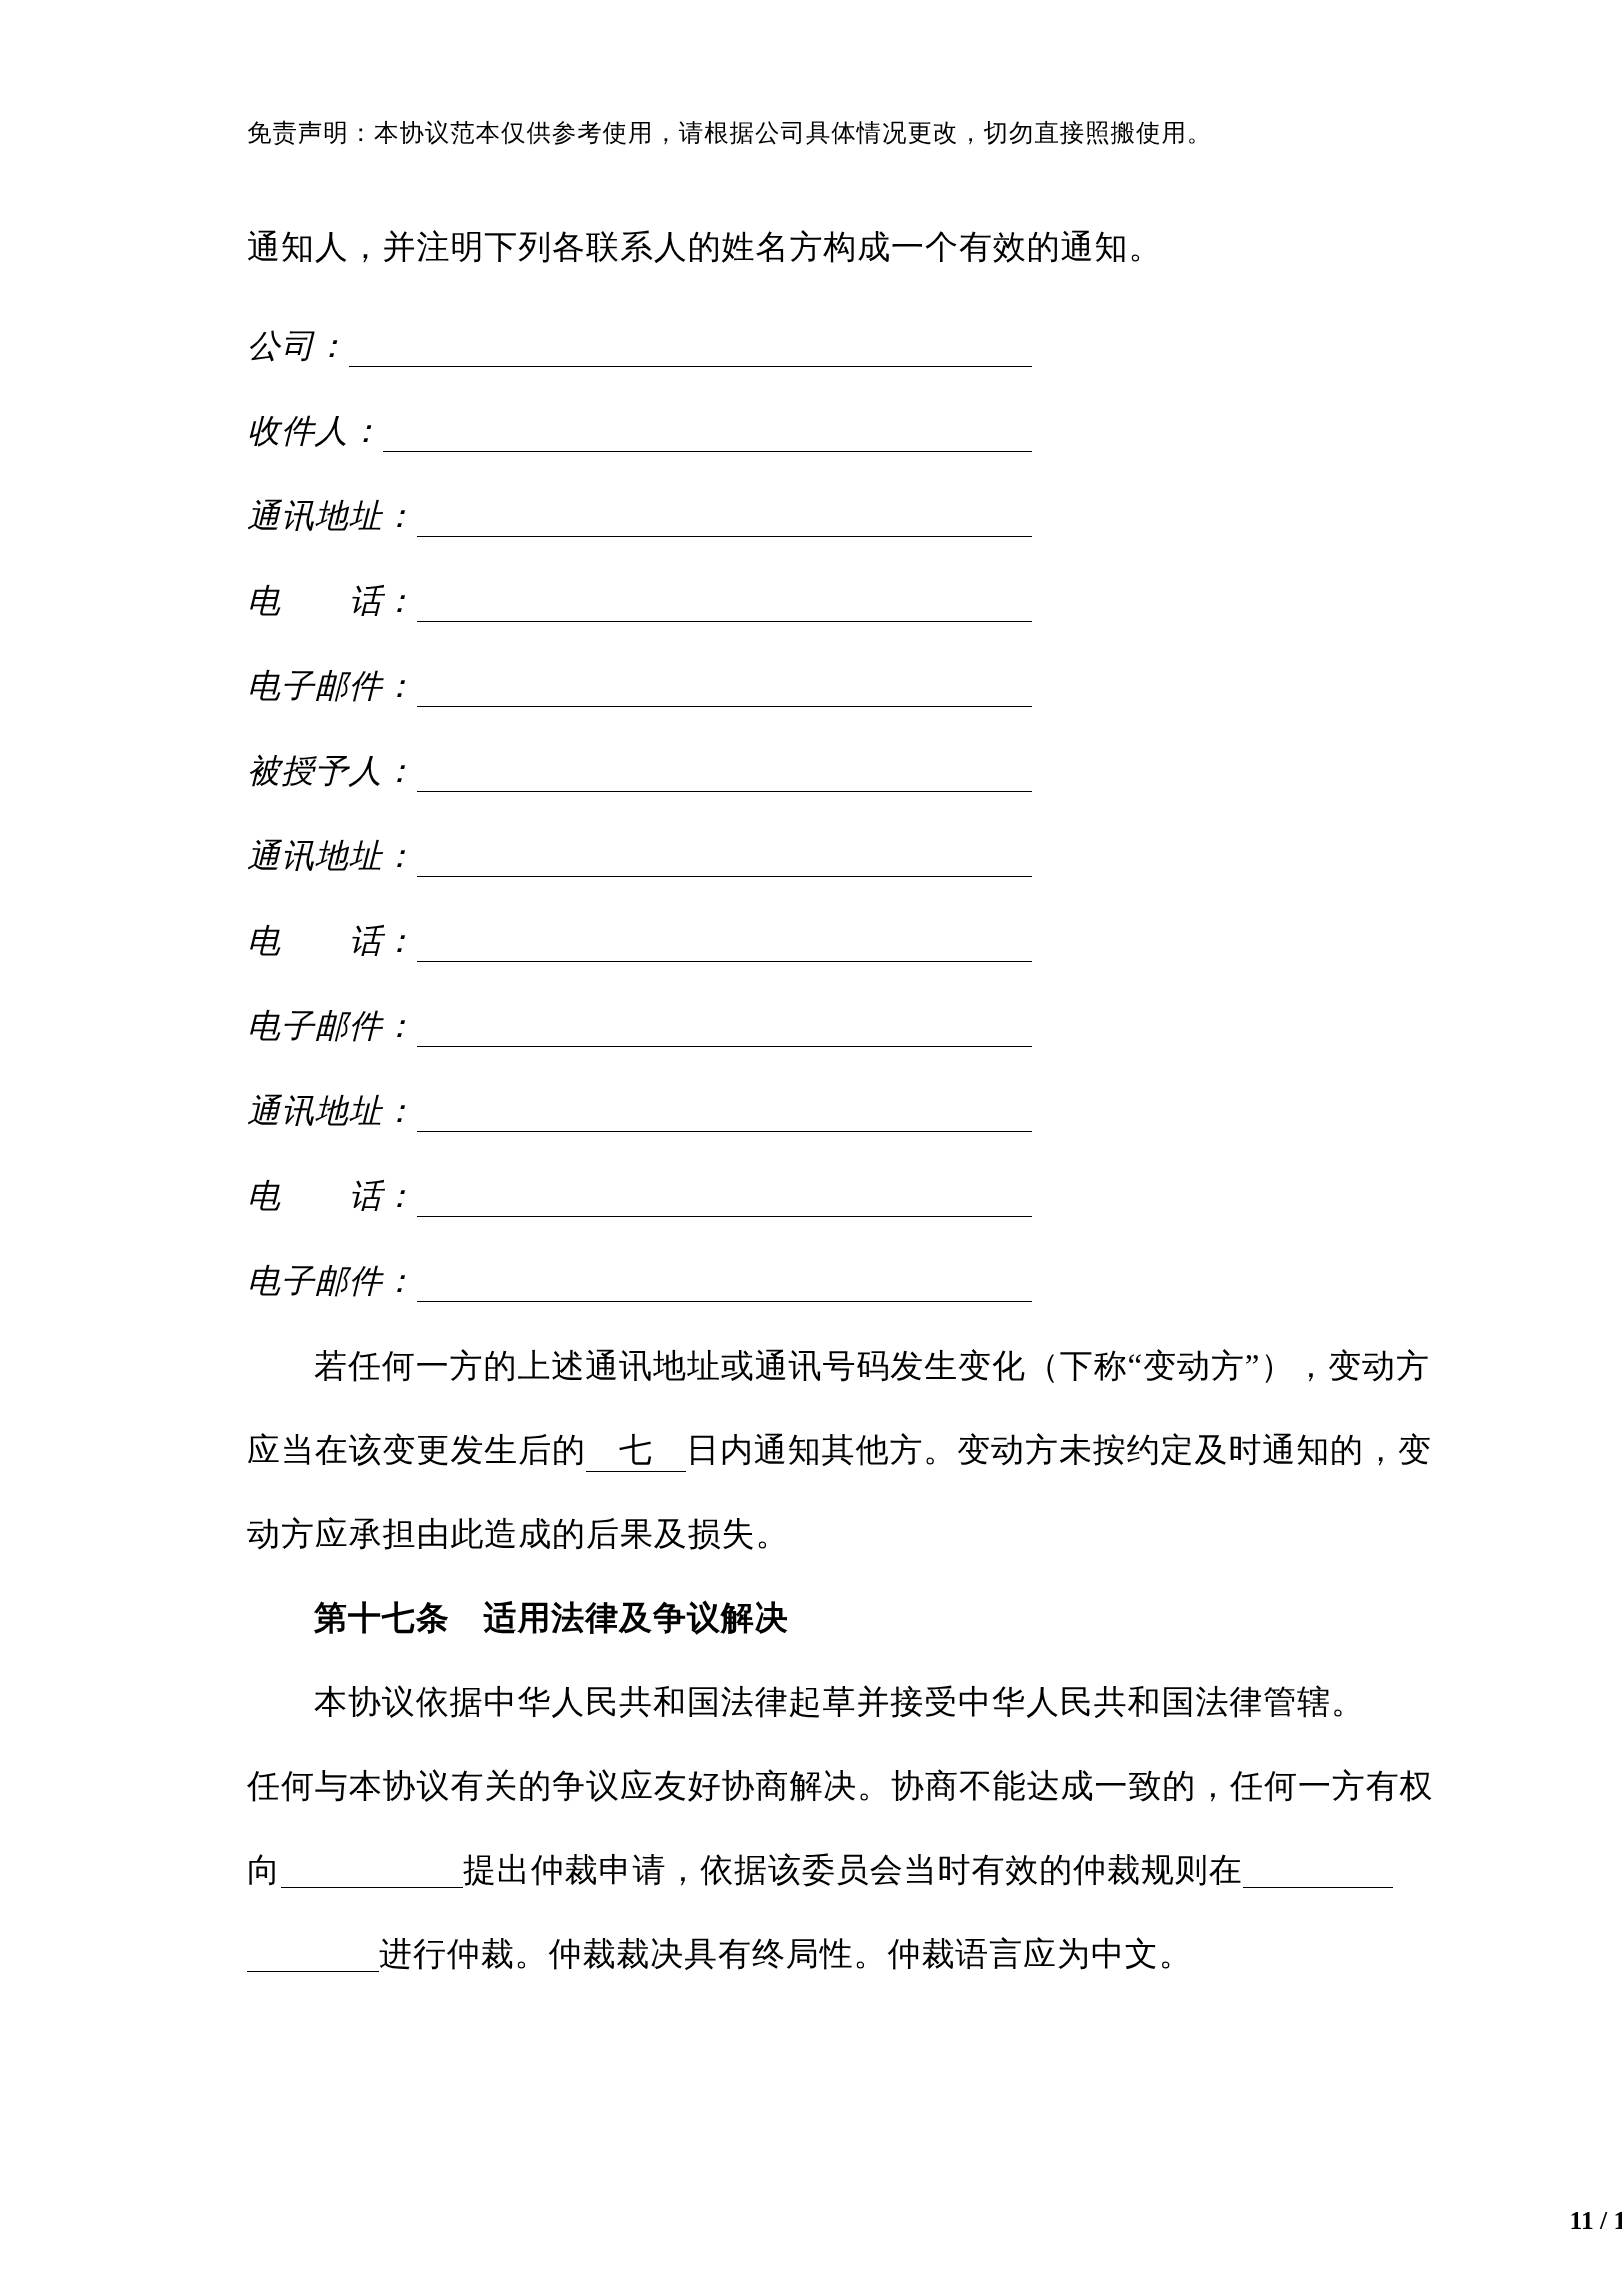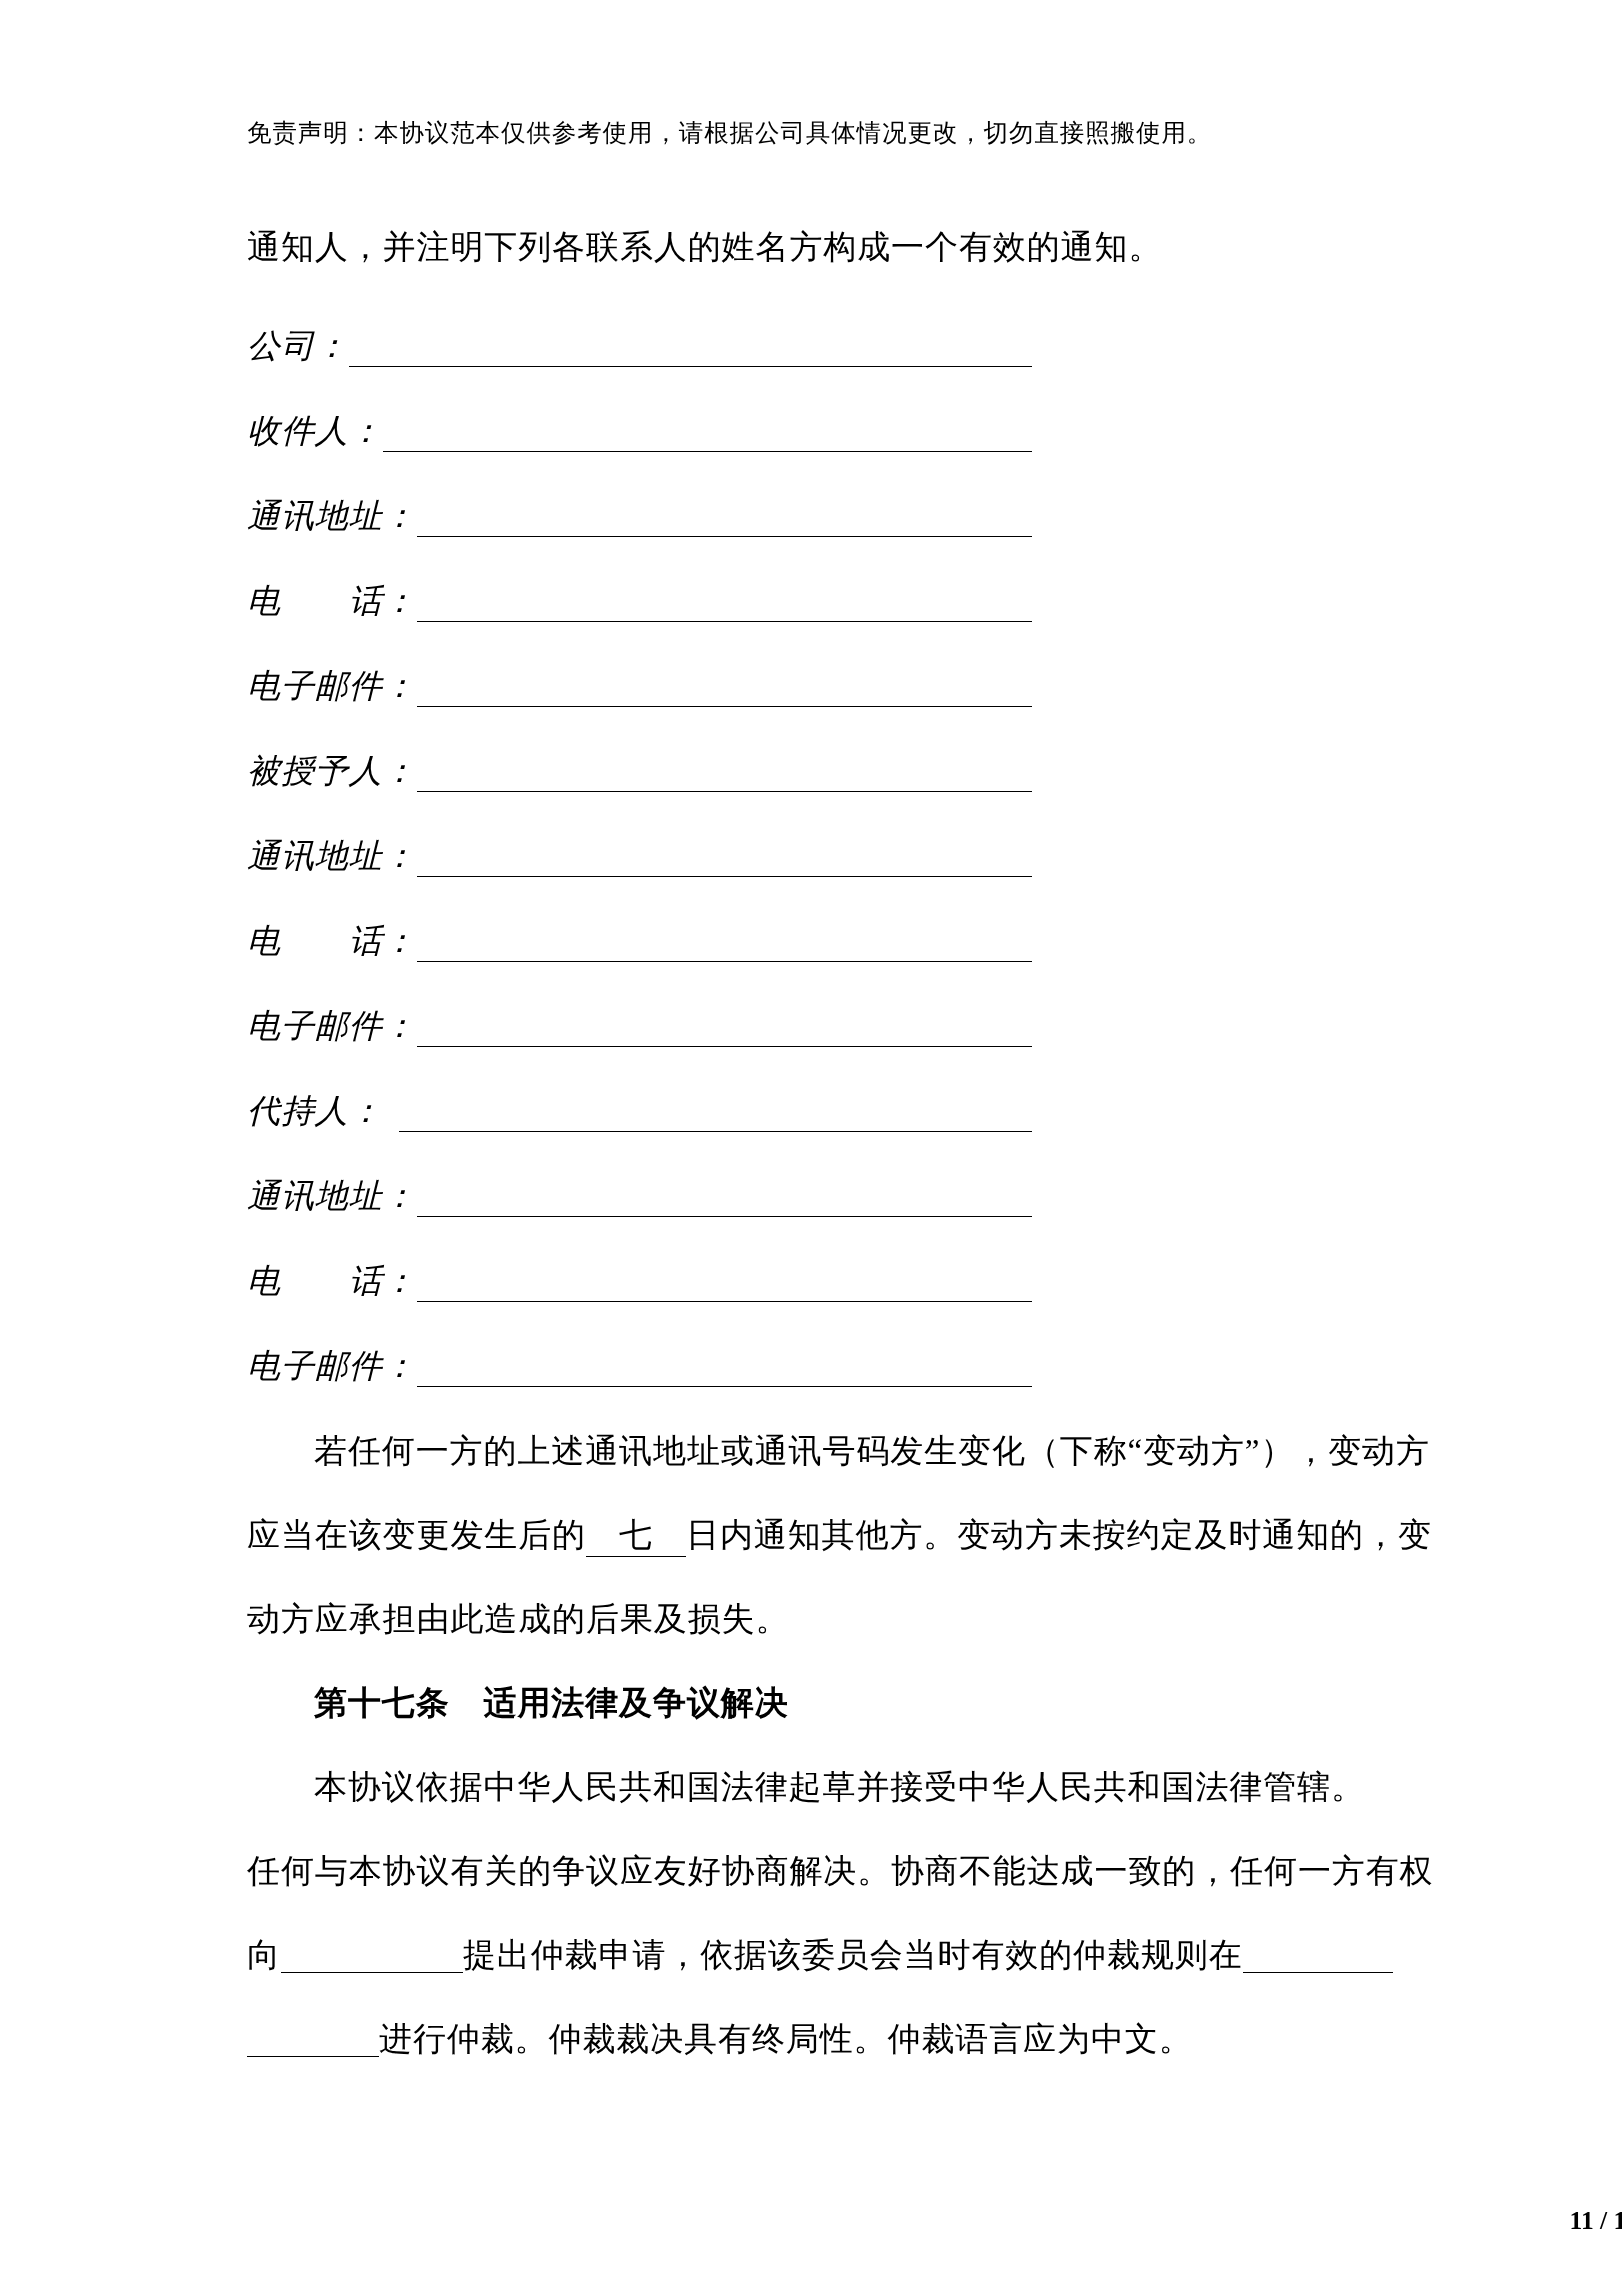--- a/index.html
+++ b/index.html
@@ -143,24 +143,20 @@
       <div class="form-row">
         <span class="label">电　　话：</span>
         <span class="blank"></span>
       </div>
 
       <div class="form-row">
         <span class="label">电子邮件：</span>
         <span class="blank"></span>
       </div>
 
-      <div class="form-row">
-        <span class="label">代持人：</span>
-        <span class="blank gap-sm"></span>
-      </div>
 
       <div class="form-row">
         <span class="label">通讯地址：</span>
         <span class="blank"></span>
       </div>
 
       <div class="form-row">
         <span class="label">电　　话：</span>
         <span class="blank"></span>
       </div>

